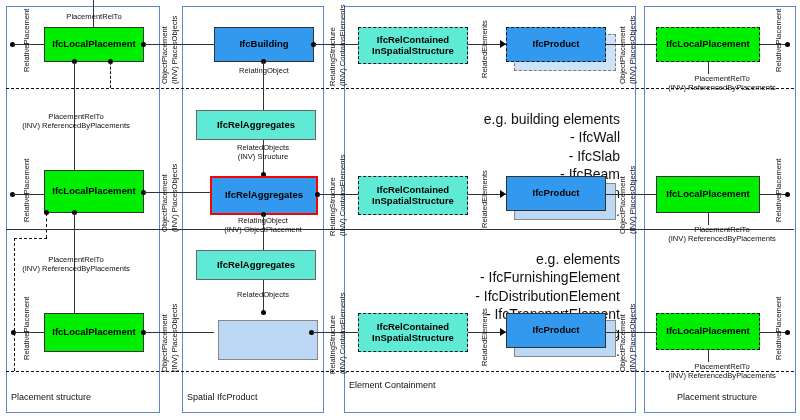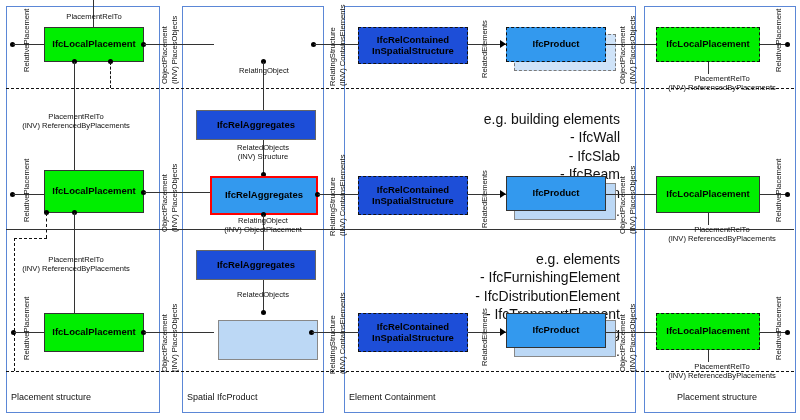--- a/index.html
+++ b/index.html
@@ -13,21 +13,21 @@
 
   
   .box{position:absolute;box-sizing:border-box;display:flex;align-items:center;
        justify-content:center;text-align:center;font-size:9.5px;font-weight:bold;
        color:#000;line-height:1.15;}
   .green{background:#00ee00;border:1.3px solid #333;}
   .green.dash{border:1.5px dashed #111;}
   .blue{background:#3399ee;border:1.3px solid #333;}
   .blue.dash{border:1.5px dashed #111;}
   .blue.red{border:2px solid #ff0000;}
-  .yellow{background:#1d4ed8;border:1.3px solid #666;}
+  .yellow{background:#5eead4;border:1.3px solid #666;}
   .yellow.dash{border:1.6px dashed #111;}
   .shadow{position:absolute;background:#bcd8f5;border:1px solid #888;}
   .shadow.dash{border:1.2px dashed #7a7a7a;background:#cfe3f8;}
 
   
   .hline{position:absolute;height:0;border-top:1.3px solid #333;}
   .vline{position:absolute;width:0;border-left:1.3px solid #333;}
   .hline.d{border-top:1.6px dashed #111;}
   .vline.d{border-left:1.6px dashed #111;}
   .dot{position:absolute;width:5px;height:5px;border-radius:50%;background:#000;}
@@ -47,21 +47,21 @@
 
 <div id="stage">
 
   <div class="panel" style="left:6px;top:6px;width:152px;height:405px;"></div>
   <div class="panel-label" style="left:11px;top:392px;">Placement structure</div>
 
   <div class="panel" style="left:182px;top:6px;width:140px;height:405px;"></div>
   <div class="panel-label" style="left:187px;top:392px;">Spatial IfcProduct</div>
 
   <div class="panel" style="left:344px;top:6px;width:290px;height:405px;"></div>
-  <div class="panel-label" style="left:349px;top:392px;">Element Containment</div>
+  <div class="panel-label" style="left:349px;top:380px;">Element Containment</div>
 
   <div class="panel" style="left:644px;top:6px;width:150px;height:405px;"></div>
   <div class="panel-label" style="left:677px;top:392px;">Placement structure</div>
 
   <div class="hline d" style="left:6px;top:88px;width:788px;"></div>
   <div class="hline" style="left:6px;top:229px;width:788px;"></div>
   <div class="hline d" style="left:6px;top:371px;width:788px;"></div>
 
   <div class="dot" style="left:10px;top:42px;"></div>
   <div class="hline" style="left:13px;top:44px;width:31px;"></div>
@@ -70,20 +70,21 @@
   <div class="box green" style="left:44px;top:27px;width:100px;height:35px;">IfcLocalPlacement</div>
 
   <div class="vline" style="left:93px;top:0px;height:27px;"></div>
   <div class="lbl c" style="left:58px;top:12px;width:72px;">PlacementRelTo</div>
 
   <div class="dot" style="left:141px;top:42px;"></div>
   <div class="hline" style="left:144px;top:44px;width:70px;"></div>
   <div class="vlbl" style="left:160px;top:84px;"><span>ObjectPlacement</span></div>
   <div class="vlbl" style="left:170px;top:84px;"><span>(INV) PlacesObjects</span></div>
 
+  <div class="box blue" style="left:214px;top:27px;width:100px;height:35px;">IfcBuilding</div>
 
   <div class="dot" style="left:261px;top:59px;"></div>
   <div class="vline" style="left:263px;top:62px;height:48px;"></div>
   <div class="lbl c" style="left:228px;top:66px;width:72px;">RelatingObject</div>
 
   <div class="dot" style="left:311px;top:42px;"></div>
   <div class="hline" style="left:314px;top:44px;width:44px;"></div>
   <div class="vlbl" style="left:328px;top:86px;"><span>RelatingStructure</span></div>
   <div class="vlbl" style="left:338px;top:86px;"><span>(INV) ContainsElements</span></div>
 

